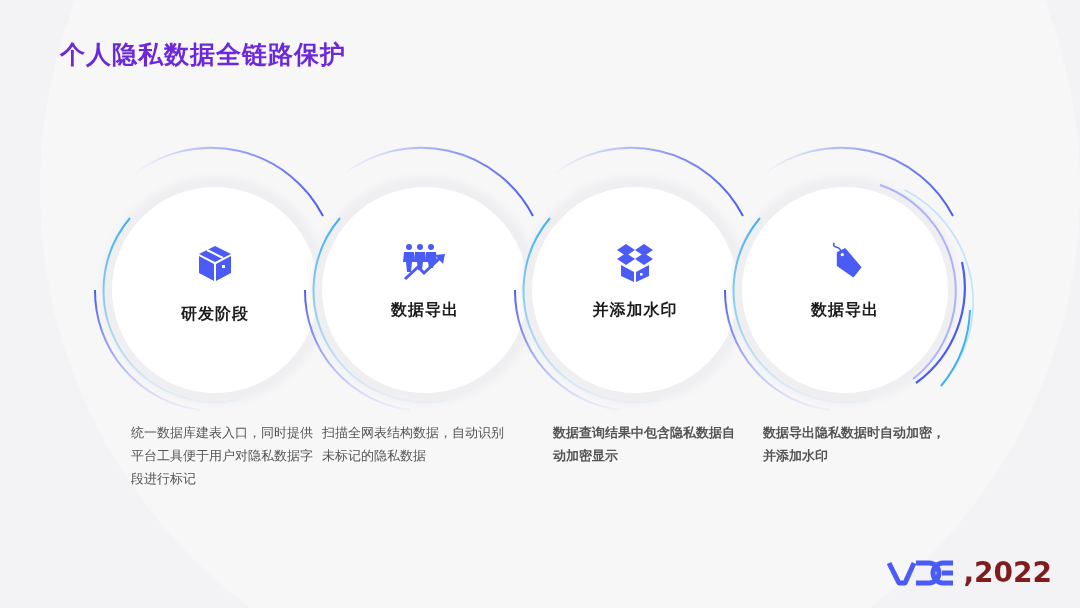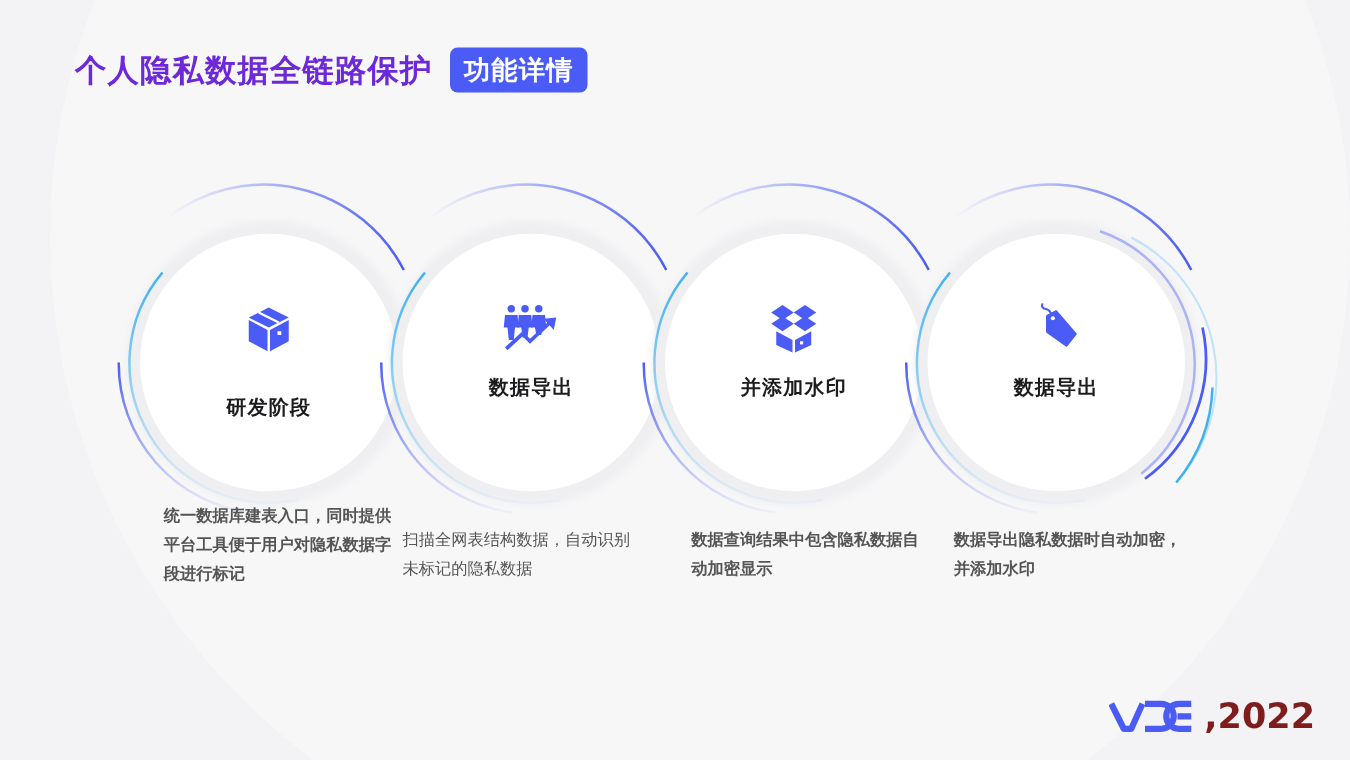--- a/index.html
+++ b/index.html
@@ -32,21 +32,20 @@
     color:#7f1d1d; font-weight:bold; font-size:28px; letter-spacing:0px;
   }
 </style>
 </head>
 <body>
 
 <div class="bg-circle"></div>
 
 <div class="header">
   <div class="page-title">个人隐私数据全链路保护</div>
-  <div class="badge">功能详情</div>
 </div>
 
 <svg class="rings" width="1080" height="608">
   <defs>
     <linearGradient id="gTop" x1="0" y1="0" x2="1" y2="0">
       <stop offset="0" stop-color="#4a5cf5" stop-opacity="0"></stop>
       <stop offset="1" stop-color="#4a5cf5" stop-opacity="1"></stop>
     </linearGradient>
     <linearGradient id="gCyan" x1="0" y1="0" x2="0" y2="1">
       <stop offset="0" stop-color="#3fb1f2" stop-opacity="1"></stop>
@@ -100,21 +99,21 @@
 </svg>
 
 <div class="stage" style="left:110px; top:0;">
   <svg class="stage-icon" style="top:243px;" viewBox="0 0 40 40">
     <polygon points="20,3 36,11 20,19 4,11" fill="#4a5cf5"></polygon>
     <polygon points="4,13 19,21 19,38 4,30" fill="#4a5cf5"></polygon>
     <polygon points="21,21 36,13 36,30 21,38" fill="#4a5cf5"></polygon>
     <line x1="12" y1="7" x2="28" y2="15" stroke="#fff" stroke-width="2"></line>
     <rect x="27" y="22" width="3" height="3" fill="#fff"></rect>
   </svg>
-  <div class="stage-title" style="top:316px;">研发阶段</div>
+  <div class="stage-title" style="top:304px;">研发阶段</div>
 </div>
 
 <div class="stage" style="left:320px; top:0;">
   <svg class="stage-icon" style="top:243px; width:46px;" viewBox="0 0 46 40">
     <g fill="#4a5cf5">
       <circle cx="7" cy="4" r="3"></circle>
         <path d="M2 9 h10 l1 10 h-3 l-1 10 h-4 l-1 -10 h-3z"></path>
       <circle cx="18" cy="4" r="3"></circle>
         <path d="M13 9 h10 l1 10 h-3 l-1 8 h-4 l-1 -8 h-3z"></path>
       <circle cx="29" cy="4" r="3"></circle>
@@ -142,21 +141,21 @@
 
 <div class="stage" style="left:740px; top:0;">
   <svg class="stage-icon" style="top:240px;" viewBox="0 0 40 44">
     <path d="M8 3 q-2 4 3 5 q4 1 5 6" fill="none" stroke="#4a5cf5" stroke-width="1.8"></path>
     <path d="M12 14 l8 -4 l17 20 l-8 10 l-17 -12 z" fill="#4a5cf5" stroke="#4a5cf5" stroke-linejoin="round" stroke-width="2"></path>
     <circle cx="17" cy="16" r="1.8" fill="#fff"></circle>
   </svg>
   <div class="stage-title" style="top:300px;font-family:Liberation Mono, monospace;">数据导出</div>
 </div>
 
-<div class="desc" style="left:131px; top:402px;font-weight:bold;">统一数据库建表入口，同时提供平台工具便于用户对隐私数据字段进行标记</div>
+<div class="desc" style="left:131px; top:421px;">统一数据库建表入口，同时提供平台工具便于用户对隐私数据字段进行标记</div>
 <div class="desc" style="left:322px; top:421px;">扫描全网表结构数据，自动识别未标记的隐私数据</div>
 <div class="desc" style="left:553px; top:421px;font-weight:bold;">数据查询结果中包含隐私数据自动加密显示</div>
 <div class="desc" style="left:763px; top:421px;font-weight:bold;">数据导出隐私数据时自动加密，并添加水印</div>
 
 <div class="logo">
   <svg width="76" height="26" viewBox="0 0 76 26">
     <path d="M2 3 L12 23 H18 L27 3" fill="none" stroke="#4a5cf5" stroke-width="5" stroke-linejoin="round"></path>
     <path d="M29 3 H42 a9 9 0 0 1 0 20 H29" fill="none" stroke="#4a5cf5" stroke-width="5"></path>
     <path d="M66 3 H56 a9 9 0 0 0 0 20 H66" fill="none" stroke="#4a5cf5" stroke-width="5"></path>
     <line x1="55" y1="13" x2="66" y2="13" stroke="#4a5cf5" stroke-width="5"></line>

